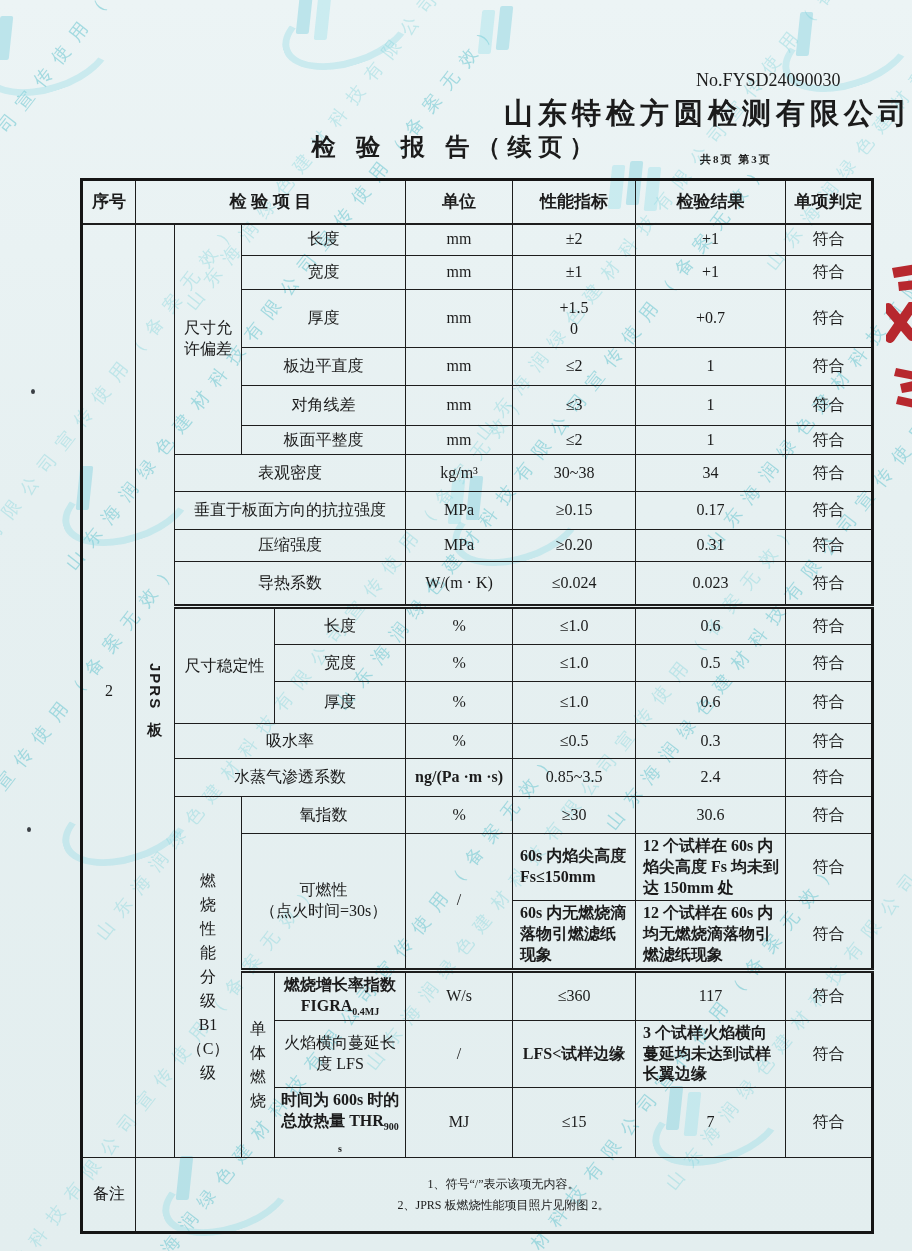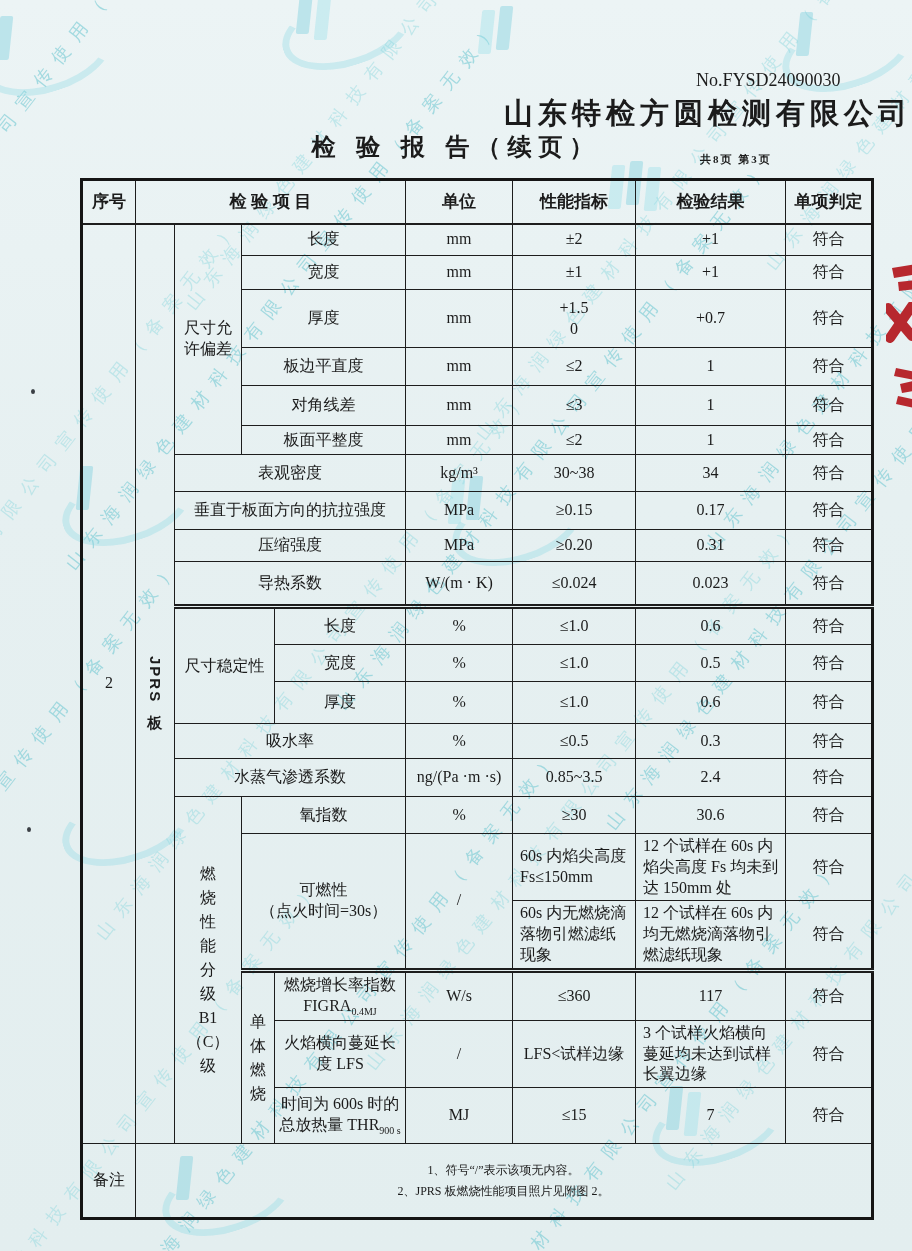--- a/index.html
+++ b/index.html
@@ -54,21 +54,21 @@
     font-size:16px;line-height:1.3;overflow:hidden;
   }
   table.doc{border:3px solid #151515;}
   table.doc th{
     font-family:"Liberation Sans","DejaVu Sans",sans-serif;
     font-weight:bold;font-size:17px;border-bottom-width:2.5px;
   }
   tr.dbl td{border-top:5px double #1d1d1d;}
   .pre{white-space:pre-line;}
   .ta-l{text-align:left !important;padding-left:7px !important;padding-right:5px !important;}
-  .small{font-size:15px;line-height:1.35;}
+  .small{font-size:15px;line-height:1.35;font-weight:bold;}
   .vtext{
     writing-mode:vertical-lr;text-orientation:mixed;
     font-family:"Liberation Sans","DejaVu Sans",sans-serif;
     font-weight:bold;font-size:15px;letter-spacing:2px;margin:0 auto;display:inline-block;
   }
   .stack{white-space:pre-line;line-height:1.5;}
   .notes-cell{text-align:left !important;padding:6px 10px !important;}
   .notes-cell div{font-size:12px;line-height:1.75;text-align:center;}
   sub{font-size:10px;margin-top:21px;}
   

